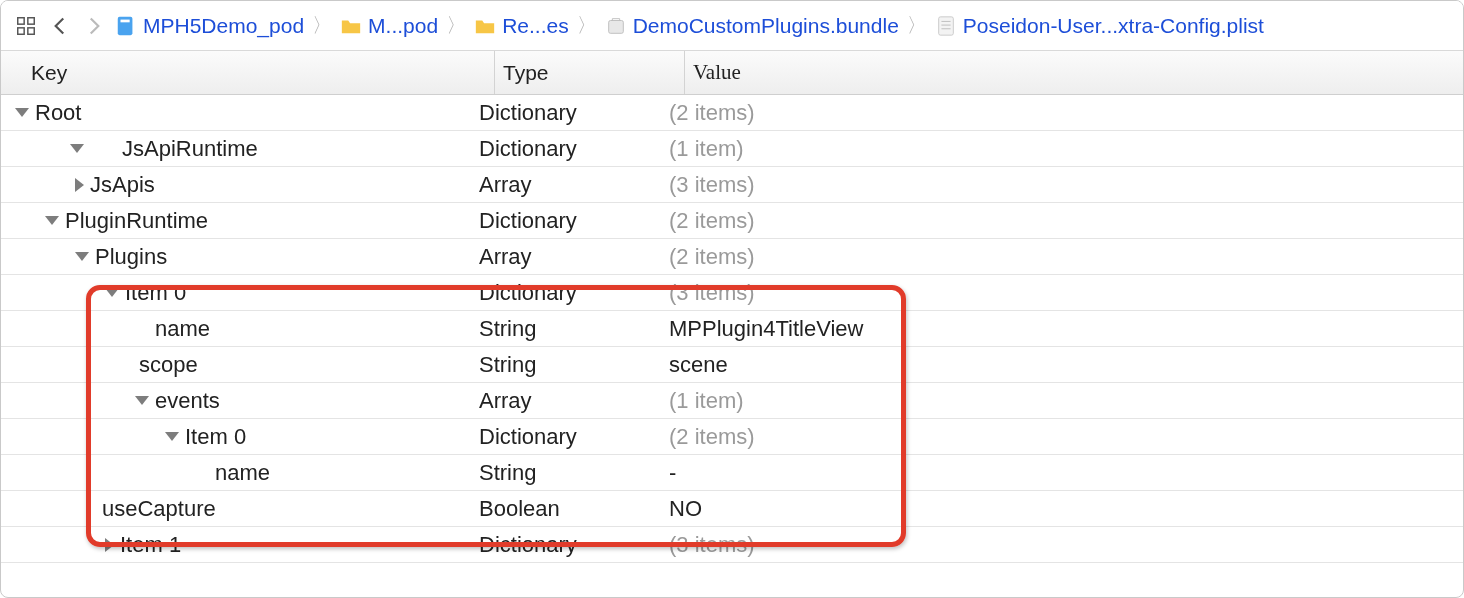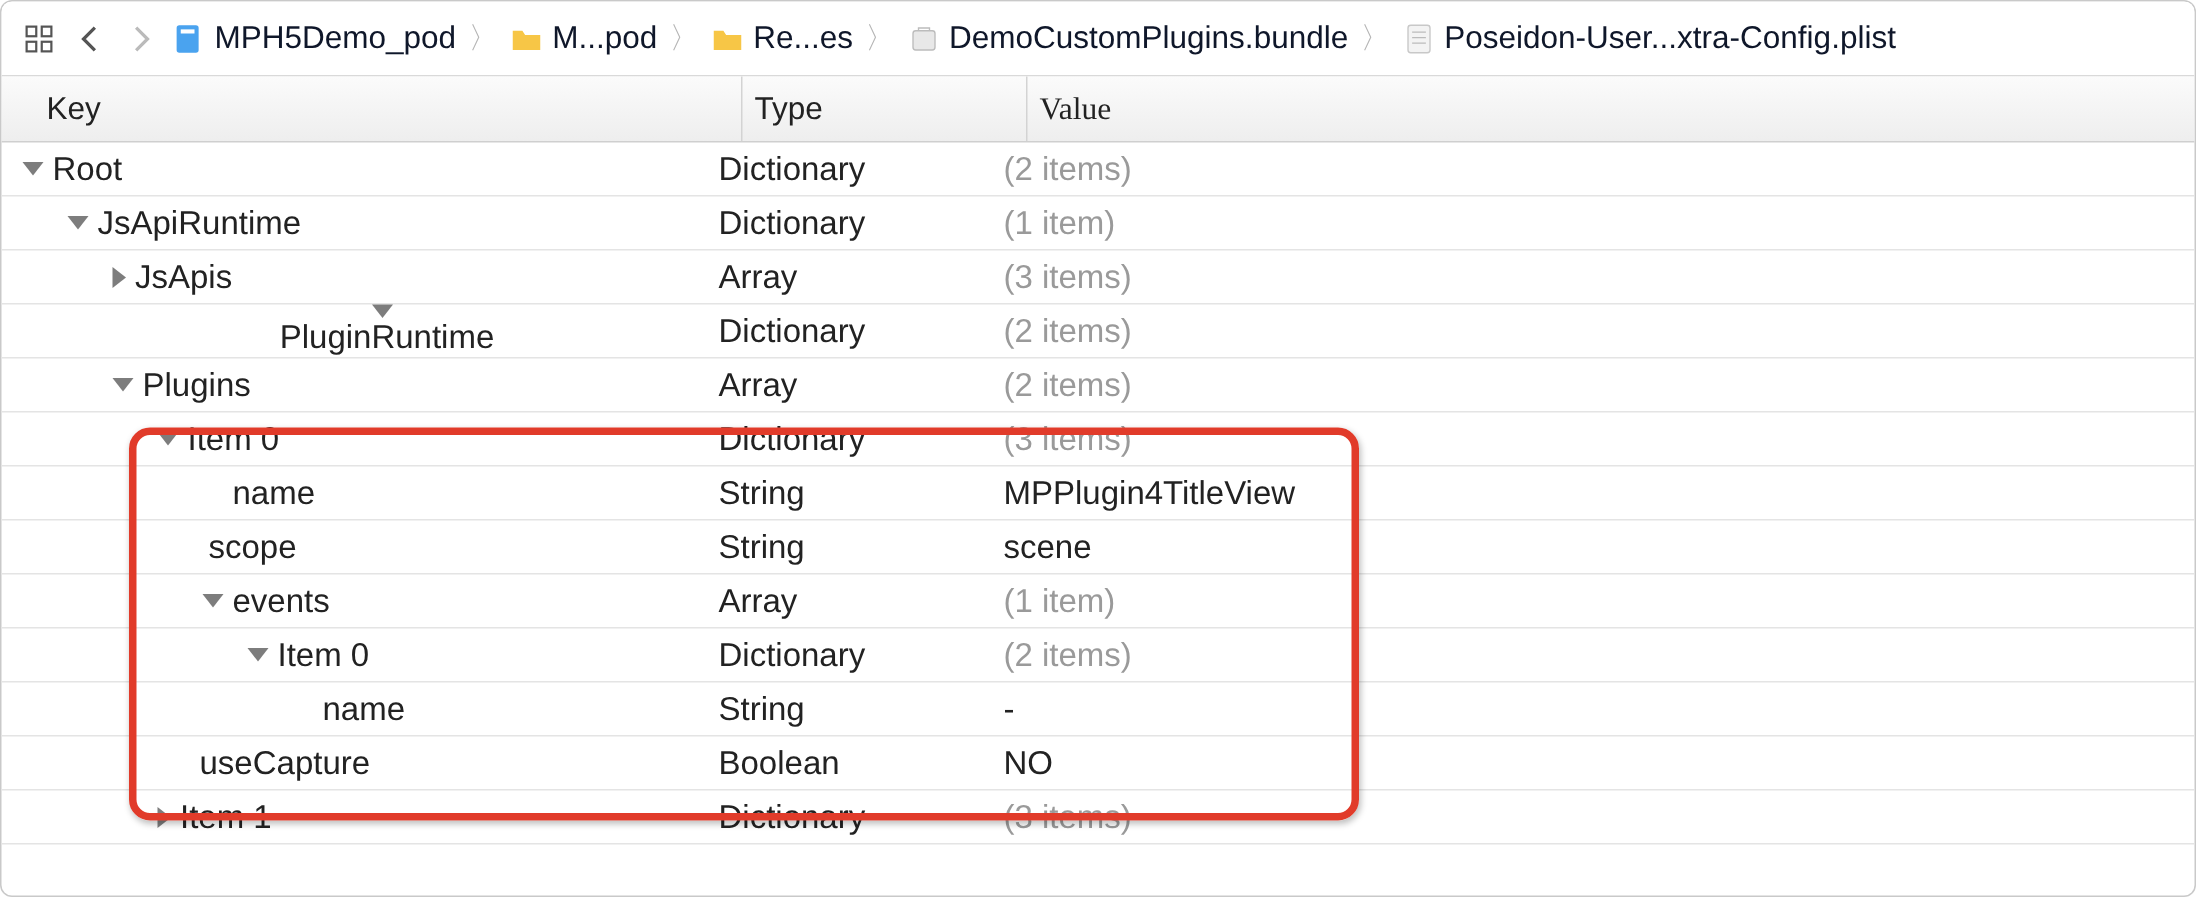--- a/index.html
+++ b/index.html
@@ -33,21 +33,21 @@
     gap: 4px;
     white-space: nowrap;
   }
   .pathbar .icon-btn {
     width: 30px; height: 30px;
     display: flex; align-items: center; justify-content: center;
     color: #555;
   }
   .crumb {
     display: flex; align-items: center; gap: 6px; padding: 0 2px;
-    color: #0f172a;
+    color: #1d4ed8;
   }
   .crumb .label { font-size: 21px; }
   .crumb-sep { color: #b5b5b5; font-size: 20px; padding: 0 2px; }
 
   .file-icon, .folder-icon, .bundle-icon, .plist-icon {
     width: 22px; height: 22px; display: inline-block;
   }
 
   
   .colheader {
@@ -190,37 +190,37 @@
   <div class="rows" id="rows">
       <div class="row">
         <div class="cell-key" style="padding-left: 14px;">
           <span class="disclosure open"></span>
           <span class="keytext">Root</span>
         </div>
         <div class="cell-type">Dictionary</div>
         <div class="cell-value dim">(2 items)</div>
       </div>
       <div class="row">
-        <div class="cell-key" style="padding-left: 44px;">
+        <div class="cell-key" style="padding-left: 69px; gap: 32px;">
           <span class="disclosure open"></span>
           <span class="keytext">JsApiRuntime</span>
         </div>
         <div class="cell-type">Dictionary</div>
         <div class="cell-value dim">(1 item)</div>
       </div>
       <div class="row">
         <div class="cell-key" style="padding-left: 74px;">
           <span class="disclosure closed"></span>
           <span class="keytext">JsApis</span>
         </div>
         <div class="cell-type">Array</div>
         <div class="cell-value dim">(3 items)</div>
       </div>
       <div class="row">
-        <div class="cell-key" style="padding-left: 44px; flex-direction: column;">
+        <div class="cell-key" style="padding-left: 44px;">
           <span class="disclosure open"></span>
           <span class="keytext">PluginRuntime</span>
         </div>
         <div class="cell-type">Dictionary</div>
         <div class="cell-value dim">(2 items)</div>
       </div>
       <div class="row">
         <div class="cell-key" style="padding-left: 74px;">
           <span class="disclosure open"></span>
           <span class="keytext">Plugins</span>
@@ -270,21 +270,21 @@
       </div>
       <div class="row">
         <div class="cell-key" style="padding-left: 194px;">
           <span class="disclosure none"></span>
           <span class="keytext">name</span>
         </div>
         <div class="cell-type">String</div>
         <div class="cell-value">-</div>
       </div>
       <div class="row">
-        <div class="cell-key" style="padding-left: 112px;">
+        <div class="cell-key" style="padding-left: 81px;">
           <span class="disclosure none"></span>
           <span class="keytext">useCapture</span>
         </div>
         <div class="cell-type">Boolean</div>
         <div class="cell-value">NO</div>
       </div>
       <div class="row">
         <div class="cell-key" style="padding-left: 104px;">
           <span class="disclosure closed"></span>
           <span class="keytext">Item 1</span>

